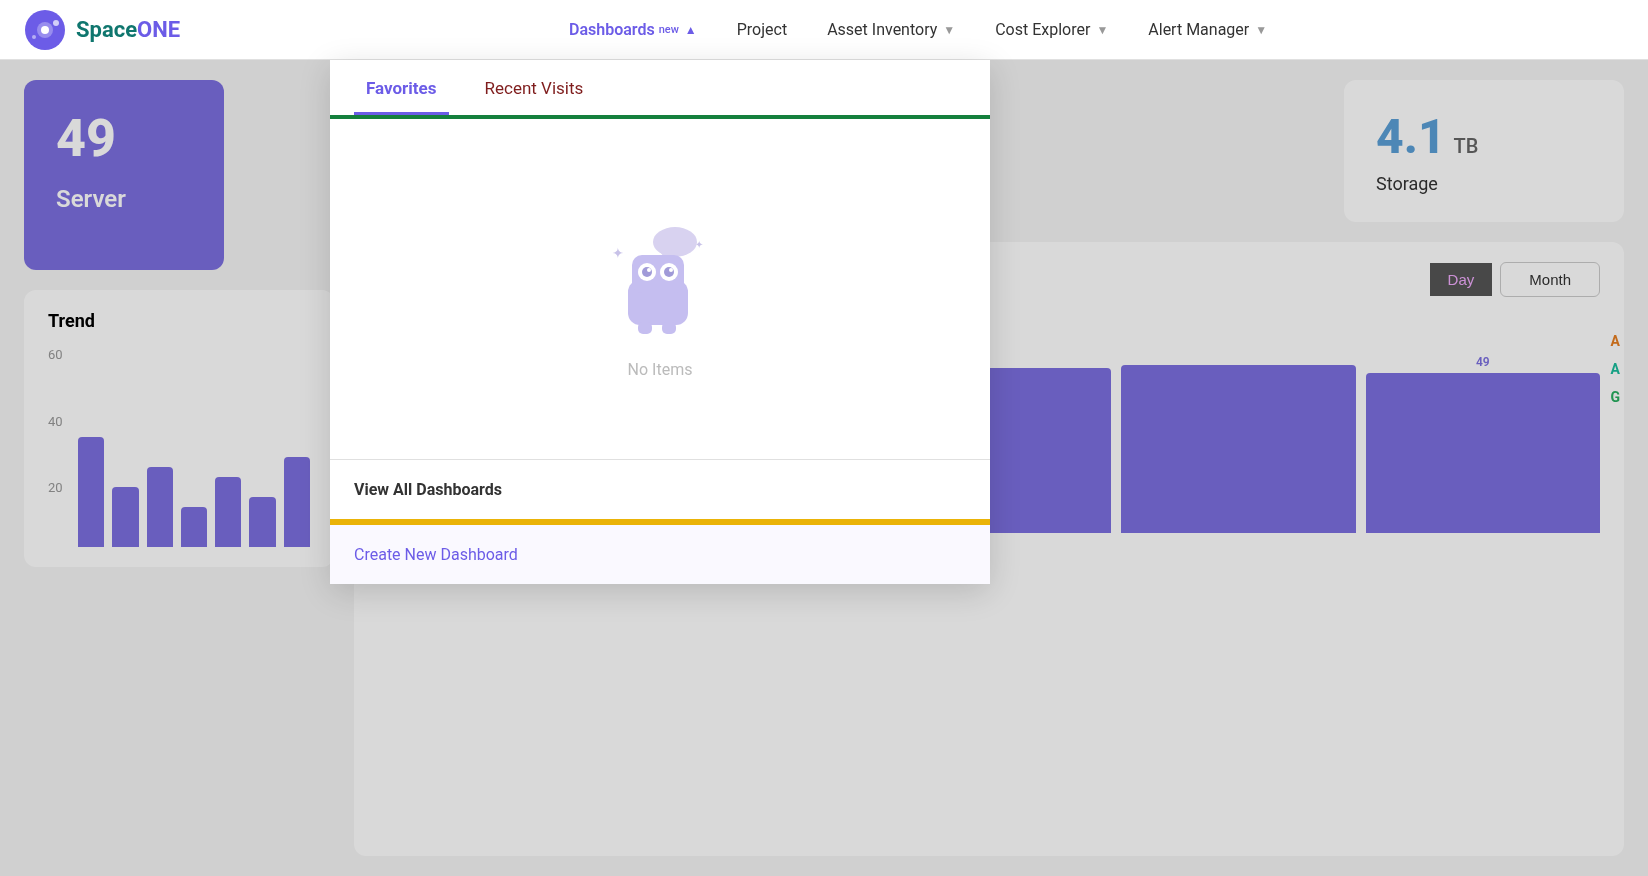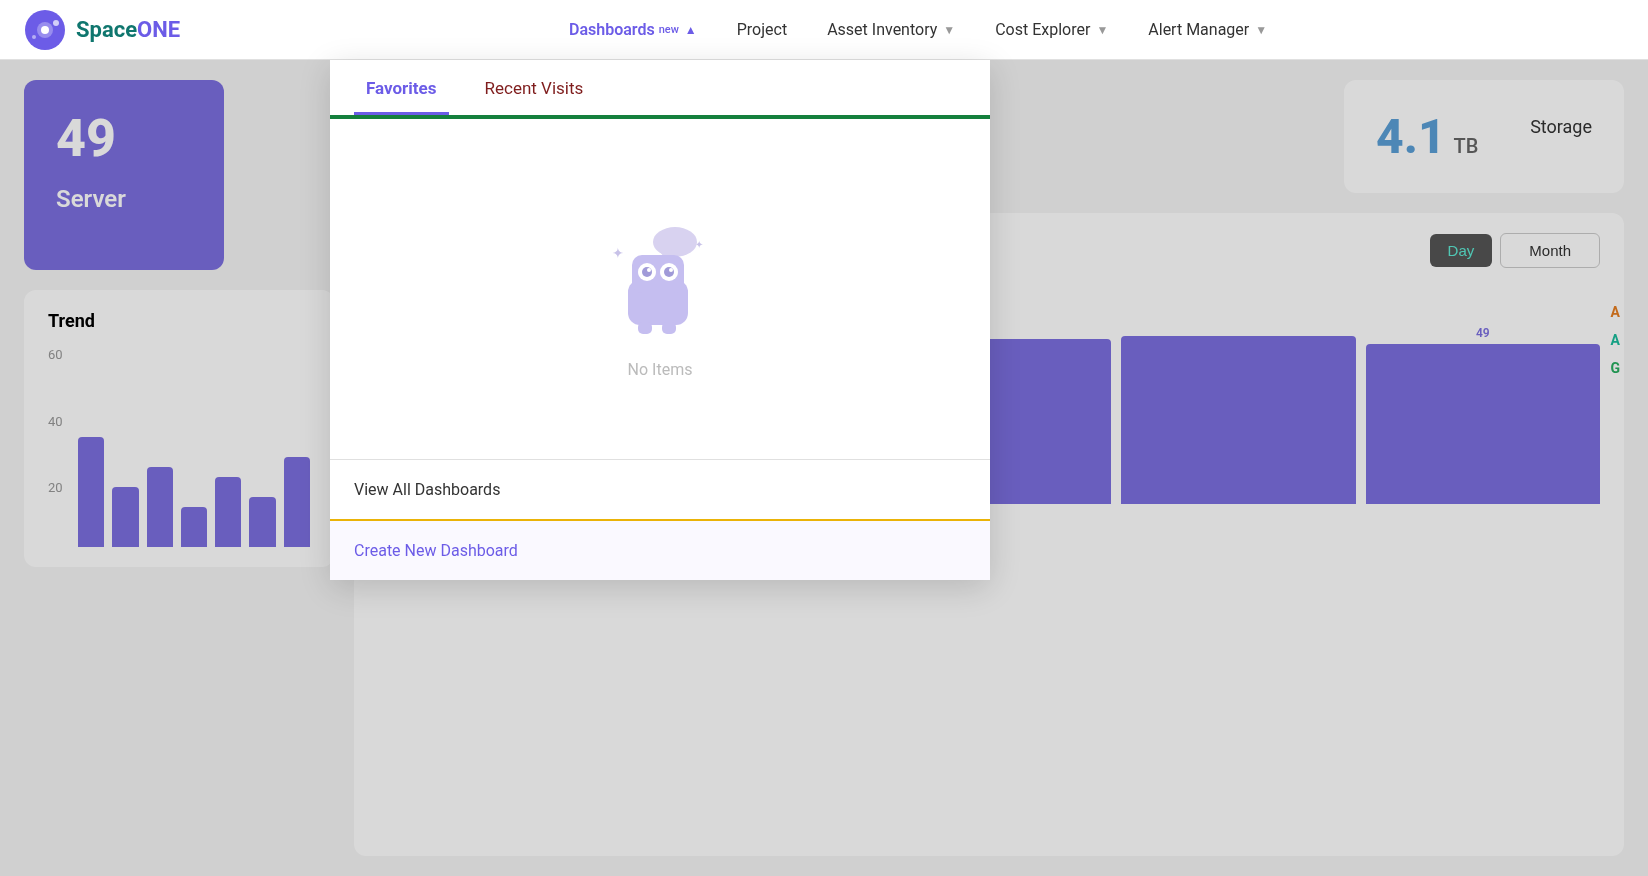--- a/index.html
+++ b/index.html
@@ -127,21 +127,22 @@
     }
     .dropdown-footer {
       border-top: 1px solid #e0e0e0;
     }
     .view-all-btn {
       display: block;
       padding: 20px 24px;
       font-size: 16px;
       color: #333;
       cursor: pointer;
-      border-bottom: 2px solid #eab308;
+      border-bottom: 6px solid #eab308;
+      font-weight: bold;
     }
     .create-new-btn {
       display: block;
       padding: 20px 24px;
       font-size: 16px;
       color: #6c5ce7;
       cursor: pointer;
       background: #faf9ff;
     }
 
@@ -205,21 +206,21 @@
       background: #7c6fe0;
       border-radius: 4px 4px 0 0;
       flex: 1;
     }
 
     .storage-card {
       background: #ffffff;
       border-radius: 12px;
       padding: 28px 32px;
       display: flex;
-      flex-direction: row;
+      flex-direction: column;
       width: 280px;
       align-self: flex-end;
       margin-left: auto;
       justify-content: space-between;
     }
     .storage-value {
       display: flex;
       align-items: baseline;
       gap: 8px;
     }
@@ -249,23 +250,23 @@
     }
     .trend-right-header {
       display: flex;
       justify-content: flex-end;
       align-items: center;
       gap: 8px;
       margin-bottom: 16px;
     }
     .day-btn {
       background: #555;
-      color: #5eead4;
+      color: #f0abfc;
       border: none;
-      border-radius: 6px;
+      border-radius: 0;
       padding: 8px 18px;
       font-size: 15px;
       cursor: pointer;
     }
     .month-btn {
       background: white;
       color: #333;
       border: 1px solid #ccc;
       border-radius: 6px;
       padding: 8px 28px;

